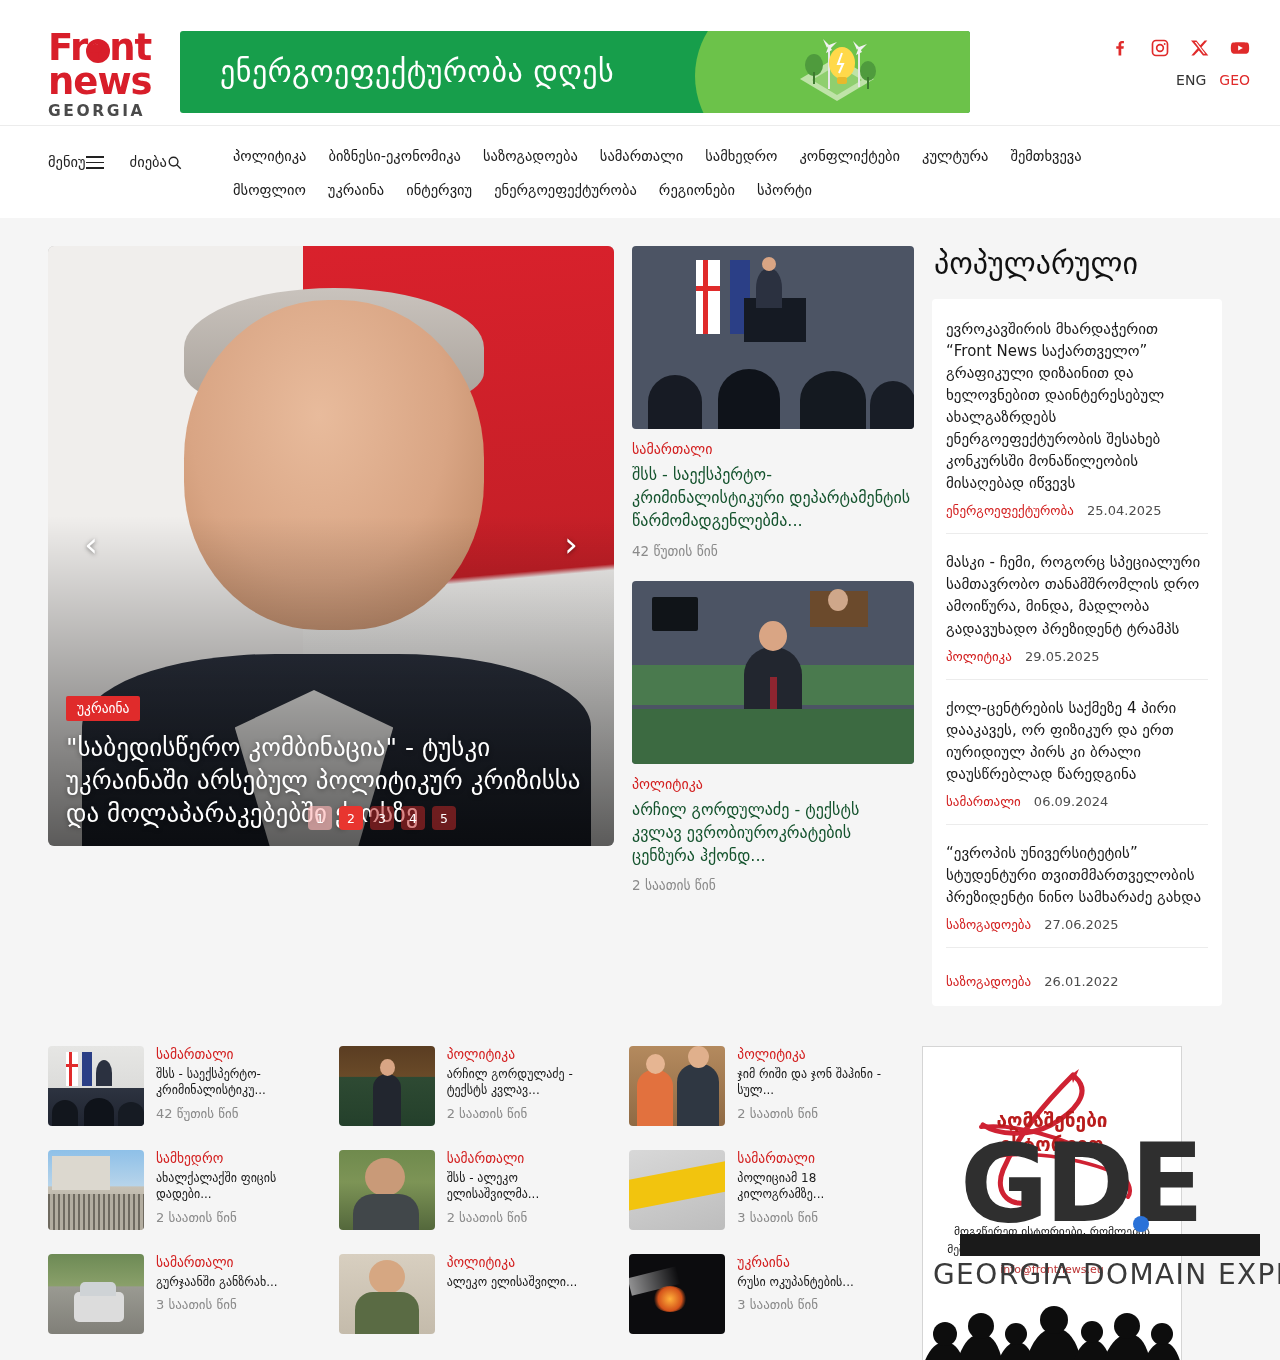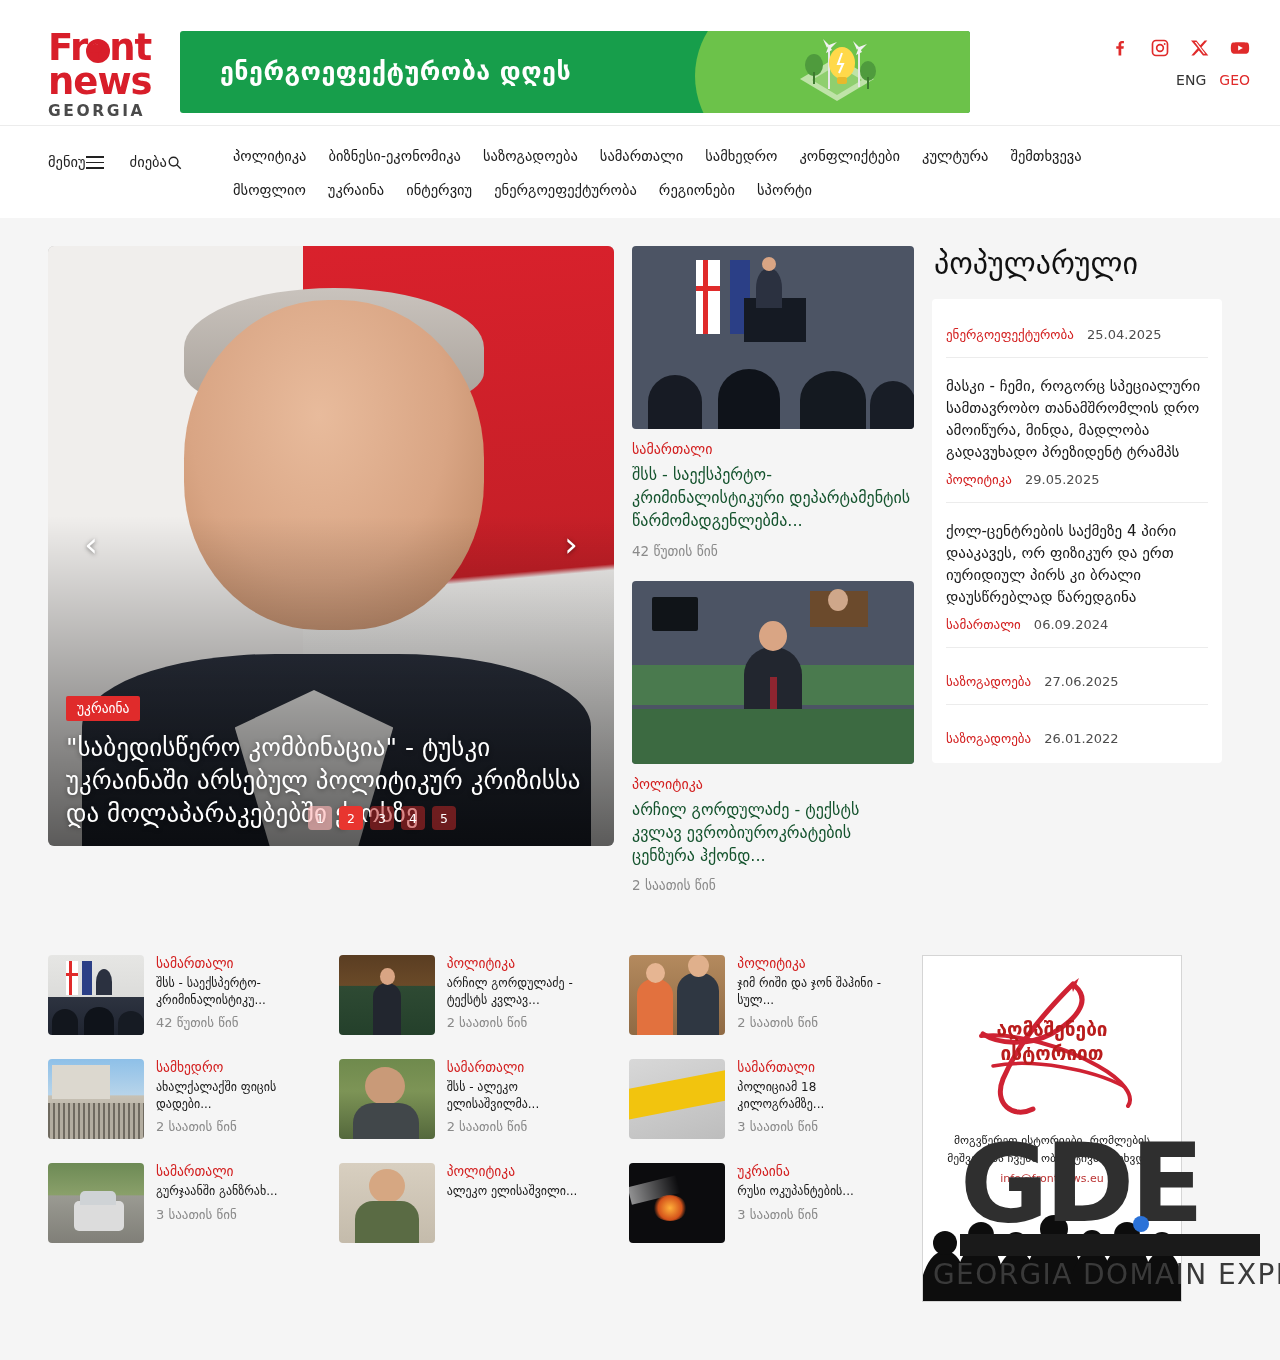--- a/index.html
+++ b/index.html
@@ -66,22 +66,22 @@
     width: 790px; height: 82px;
     background: #179e4b;
     border-radius: 3px;
     position: relative;
     overflow: hidden;
     display: flex;
     align-items: center;
   }
   .banner-text {
     color: #ffffff;
-    font-size: 25px;
-    font-weight: bold;
+    font-size: 30px;
+    font-weight: normal;
     margin-left: 40px;
     letter-spacing: 0.5px;
     z-index: 2;
   }
   .banner-round {
     position: absolute;
     right: -25px; top: -40px;
     width: 300px; height: 170px;
     background: #6cc24a;
     border-radius: 50% 0 0 50%;
@@ -524,40 +524,42 @@
         <div class="cat">პოლიტიკა</div>
         <div class="ttl">არჩილ გორდულაძე - ტექსტს კვლავ ევრობიუროკრატების ცენზურა ჰქონდ...</div>
         <div class="time">2 საათის წინ</div>
       </div>
     </div>
 
     <div class="col-side">
       <div class="pop-head">პოპულარული</div>
       <div class="pop-list">
         <div class="pop-item">
+          <div class="ptxt">ევროკავშირის მხარდაჭერით “Front News საქართველო” გრაფიკული დიზაინით და ხელოვნებით დაინტერესებულ ახალგაზრდებს ენერგოეფექტურობის შესახებ კონკურსში მონაწილეობის მისაღებად იწვევს</div>
           <div class="pop-meta">
             <span class="pcat">ენერგოეფექტურობა</span>
             <span class="pdate">25.04.2025</span>
           </div>
         </div>
         <div class="pop-item">
           <div class="ptxt">მასკი - ჩემი, როგორც სპეციალური სამთავრობო თანამშრომლის დრო ამოიწურა, მინდა, მადლობა გადავუხადო პრეზიდენტ ტრამპს</div>
           <div class="pop-meta">
             <span class="pcat">პოლიტიკა</span>
             <span class="pdate">29.05.2025</span>
           </div>
         </div>
         <div class="pop-item">
           <div class="ptxt">ქოლ-ცენტრების საქმეზე 4 პირი დააკავეს, ორ ფიზიკურ და ერთ იურიდიულ პირს კი ბრალი დაუსწრებლად წარედგინა</div>
           <div class="pop-meta">
             <span class="pcat">სამართალი</span>
             <span class="pdate">06.09.2024</span>
           </div>
         </div>
         <div class="pop-item">
+          <div class="ptxt">“ევროპის უნივერსიტეტის” სტუდენტური თვითმმართველობის პრეზიდენტი ნინო სამხარაძე გახდა</div>
           <div class="pop-meta">
             <span class="pcat">საზოგადოება</span>
             <span class="pdate">27.06.2025</span>
           </div>
         </div>
         <div class="pop-item">
           <div class="pop-meta">
             <span class="pcat">საზოგადოება</span>
             <span class="pdate">26.01.2022</span>
           </div>

